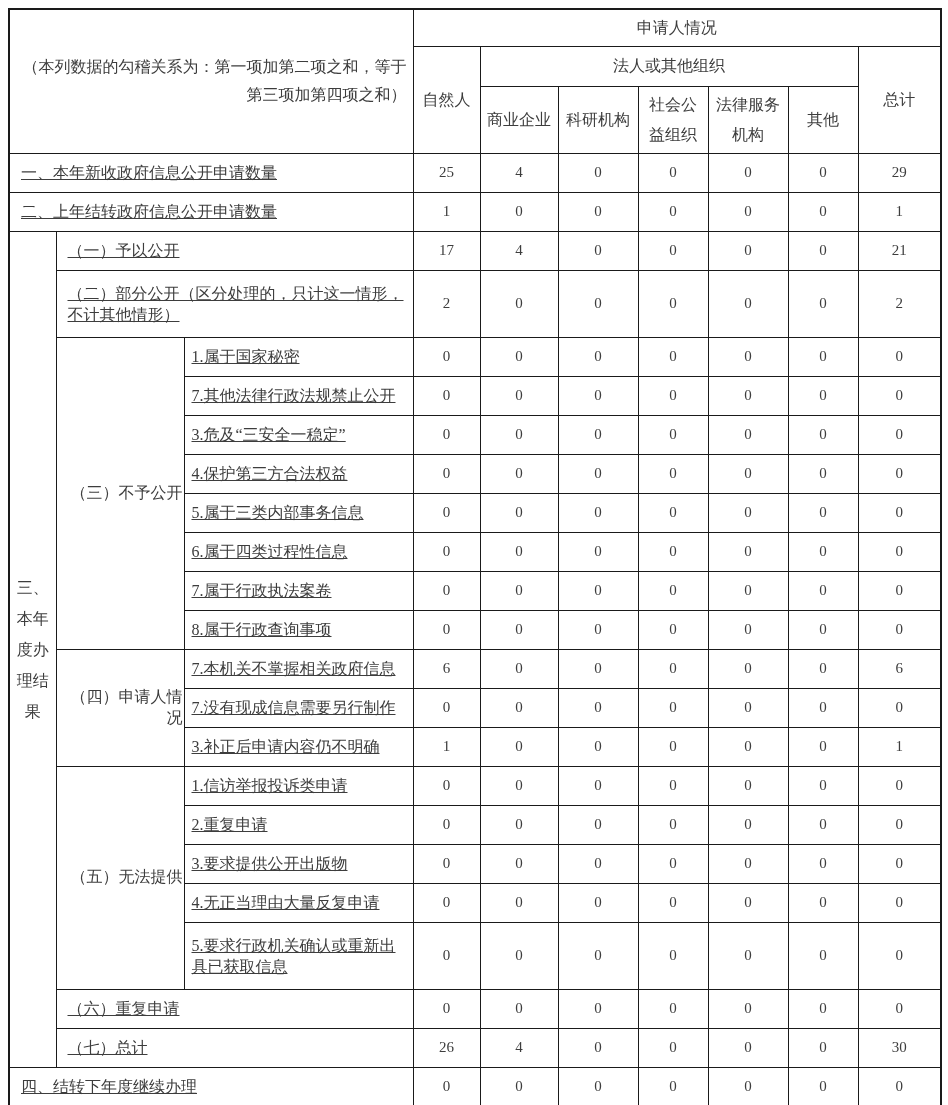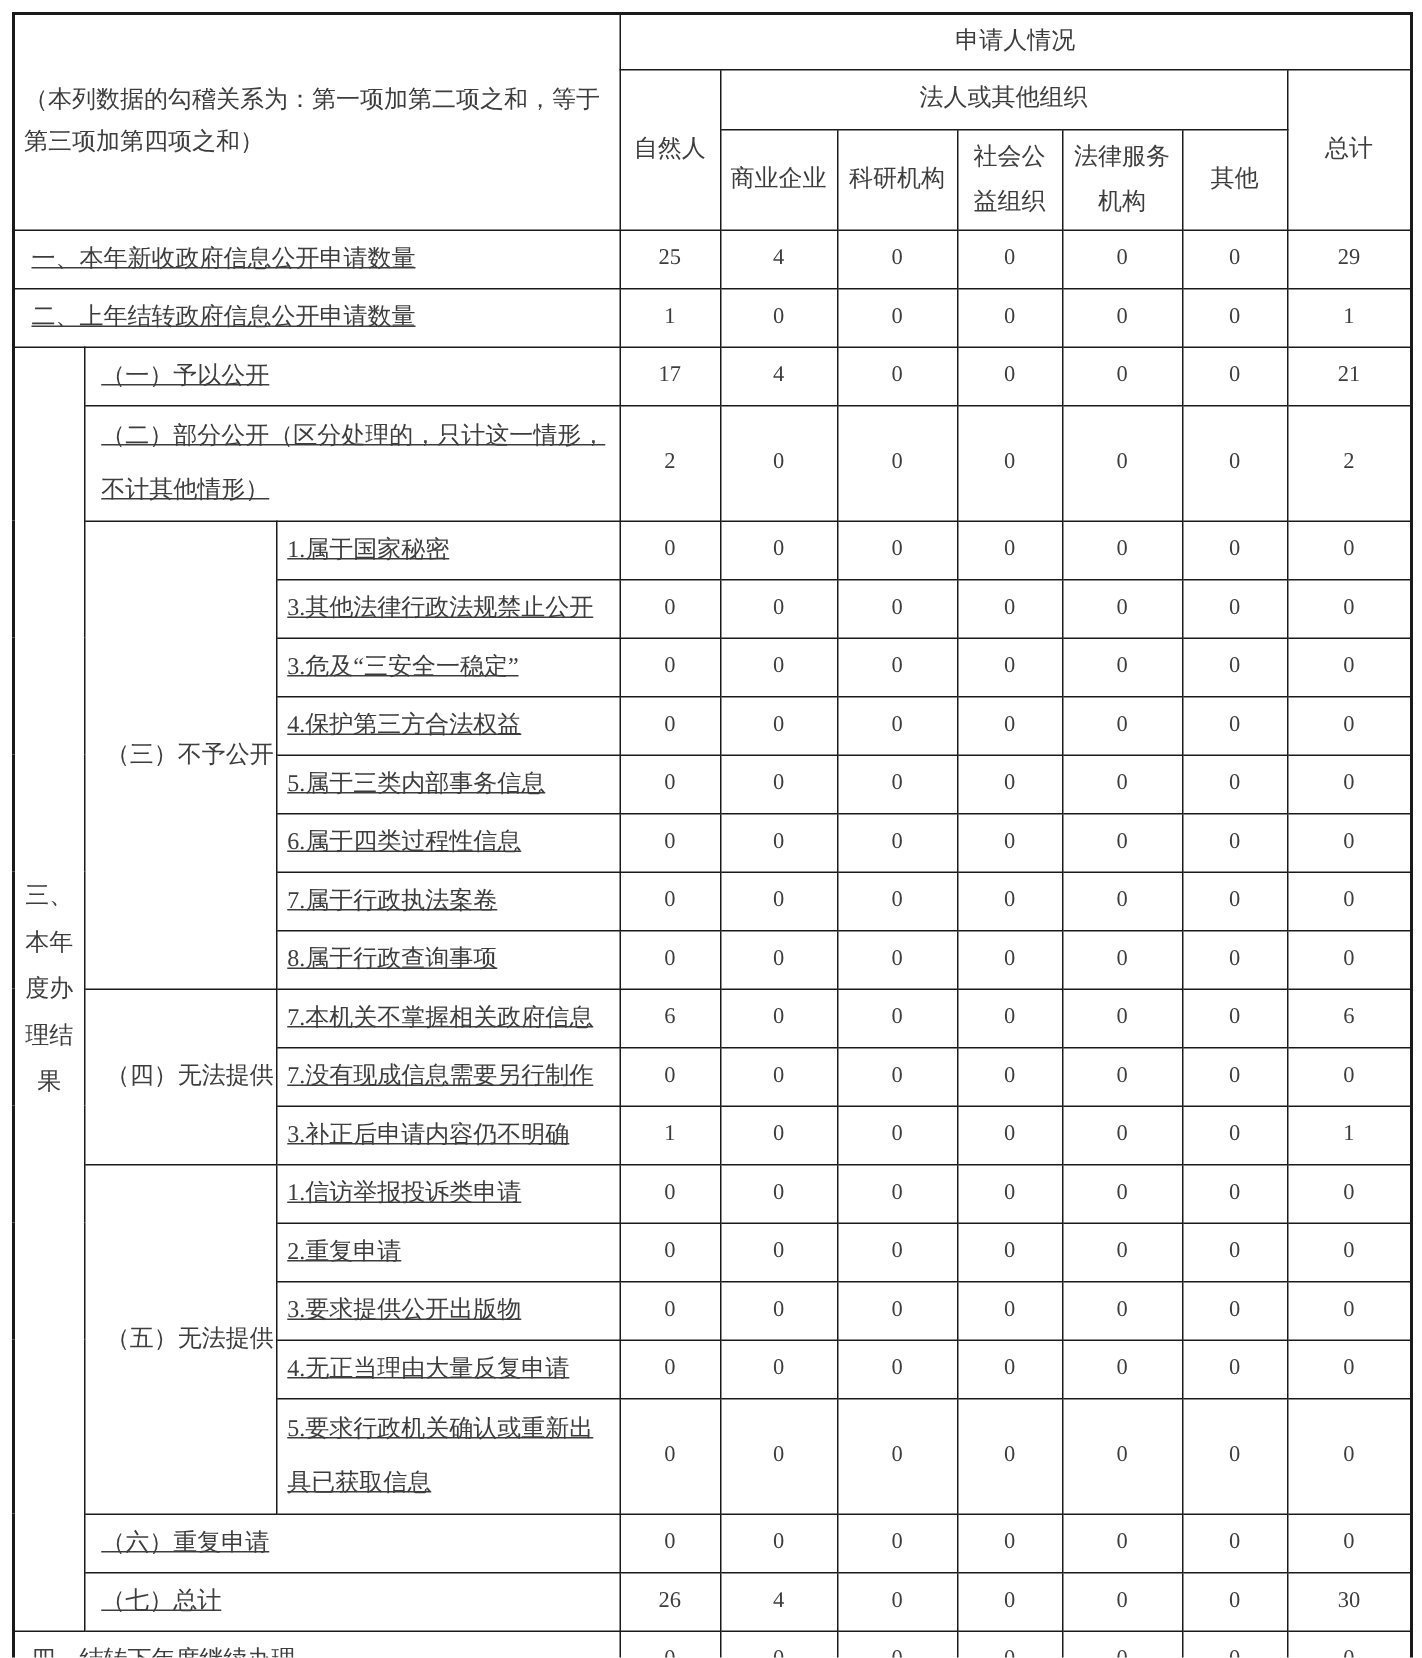--- a/index.html
+++ b/index.html
@@ -26,21 +26,21 @@
     border: 1px solid #1a1a1a;
     font-weight: normal;
     overflow: hidden;
     vertical-align: middle;
   }
   
   tr.h1 { height: 37px; }
   tr.h2 { height: 40px; }
   tr.h3 { height: 67px; }
   th.note {
-    text-align: left;
+    text-align: right;
     font-size: 16px;
     line-height: 28px;
     padding: 0 6px;
     white-space: pre-line;
   }
   th.colhead {
     font-size: 16px;
     line-height: 30px;
     white-space: pre-line;
     padding: 0 2px;
@@ -50,21 +50,21 @@
   tr.tall { height: 67px; }
   td.lbl {
     font-size: 16px;
     padding: 2px 6px 2px 11px;
     line-height: 33px;
     text-decoration: underline;
   }
   td.lbl.sub { padding-left: 7px; }
   td.lbl.multiline {
     white-space: pre-line;
-    line-height: 36px;
+    line-height: 21px;
   }
   td.glabel {
     font-size: 16px;
     padding-left: 11px;
     vertical-align: middle;
     text-align: right;
   }
   td.vlabel {
     text-align: center;
     font-size: 16px;
@@ -171,21 +171,21 @@
       <td class="lbl sub">1.属于国家秘密</td>
     <td class="num">0</td>
           <td class="num">0</td>
           <td class="num">0</td>
           <td class="num">0</td>
           <td class="num">0</td>
           <td class="num">0</td>
           <td class="num">0</td>
         </tr>
     <tr class="r">
-      <td class="lbl sub">3.其他法律行政法规禁止公开</td>
+      <td class="lbl sub">7.其他法律行政法规禁止公开</td>
     <td class="num">0</td>
           <td class="num">0</td>
           <td class="num">0</td>
           <td class="num">0</td>
           <td class="num">0</td>
           <td class="num">0</td>
           <td class="num">0</td>
         </tr>
     <tr class="r">
       <td class="lbl sub">3.危及“三安全一稳定”</td>
@@ -242,21 +242,21 @@
     <td class="num">0</td>
           <td class="num">0</td>
           <td class="num">0</td>
           <td class="num">0</td>
           <td class="num">0</td>
           <td class="num">0</td>
           <td class="num">0</td>
         </tr>
 
     <tr class="r">
-      <td class="glabel" rowspan="3">（四）无法提供</td>
+      <td class="glabel" rowspan="3">（四）申请人情况</td>
       <td class="lbl sub">7.本机关不掌握相关政府信息</td>
     <td class="num">6</td>
           <td class="num">0</td>
           <td class="num">0</td>
           <td class="num">0</td>
           <td class="num">0</td>
           <td class="num">0</td>
           <td class="num">6</td>
         </tr>
     <tr class="r">

